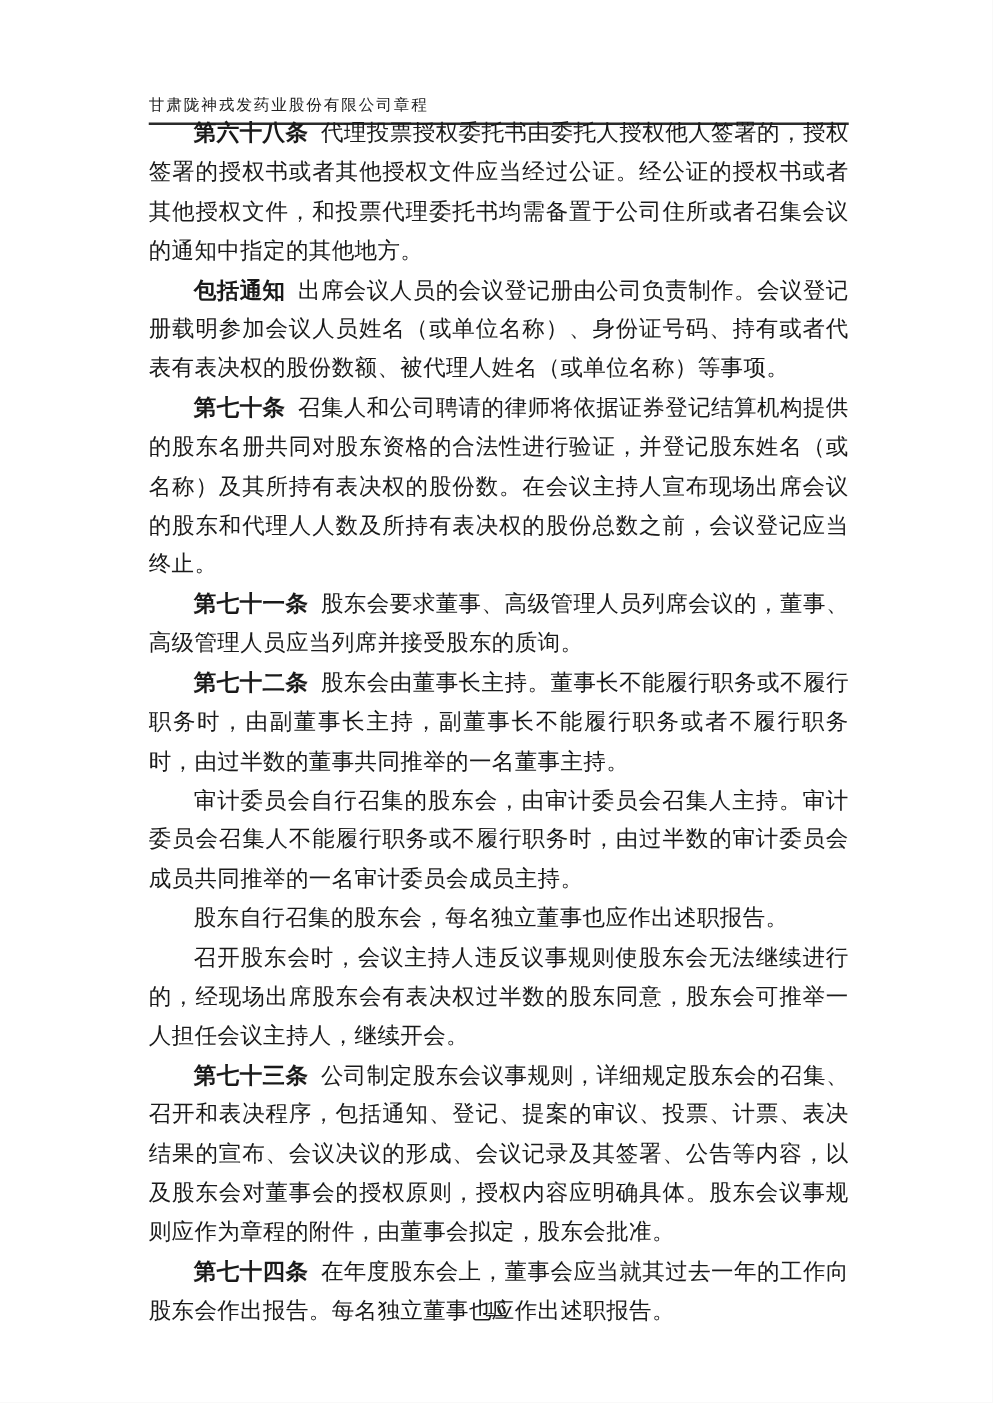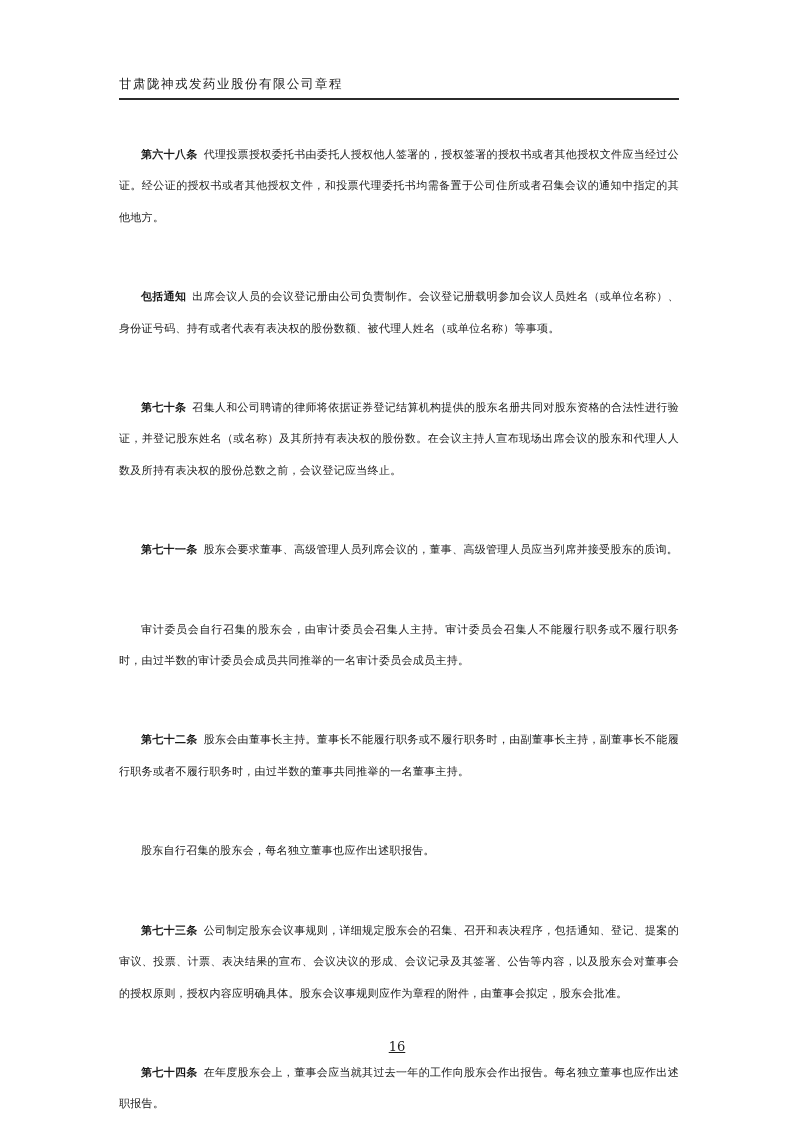--- a/index.html
+++ b/index.html
@@ -36,25 +36,24 @@
     border-bottom: 2px solid #2b2b2b;
   }
   .content {
     position: absolute;
     left: 119px;
     width: 560px;
     top: 91px;
     text-align: justify;
   }
   .para {
-    font-size: 11px;
+    font-size: 18px;
     line-height: 31.4px;
     text-indent: 2em;
     letter-spacing: 0.3px;
-    margin-top: 48px;
   }
   .para-label:not(:empty) {
     font-weight: bold;
     margin-right: 0.55em;
   }
   .footer {
     position: absolute;
     left: 0;
     width: 794px;
     top: 1036px;
@@ -79,26 +78,27 @@
   <div class="content">
 
     <p class="para"><span class="para-label">第六十八条</span><span class="para-text">代理投票授权委托书由委托人授权他人签署的，授权签署的授权书或者其他授权文件应当经过公证。经公证的授权书或者其他授权文件，和投票代理委托书均需备置于公司住所或者召集会议的通知中指定的其他地方。</span></p>
 
     <p class="para"><span class="para-label">包括通知</span><span class="para-text">出席会议人员的会议登记册由公司负责制作。会议登记册载明参加会议人员姓名（或单位名称）、身份证号码、持有或者代表有表决权的股份数额、被代理人姓名（或单位名称）等事项。</span></p>
 
     <p class="para"><span class="para-label">第七十条</span><span class="para-text">召集人和公司聘请的律师将依据证券登记结算机构提供的股东名册共同对股东资格的合法性进行验证，并登记股东姓名（或名称）及其所持有表决权的股份数。在会议主持人宣布现场出席会议的股东和代理人人数及所持有表决权的股份总数之前，会议登记应当终止。</span></p>
 
     <p class="para"><span class="para-label">第七十一条</span><span class="para-text">股东会要求董事、高级管理人员列席会议的，董事、高级管理人员应当列席并接受股东的质询。</span></p>
 
+    <p class="para"><span class="para-label">第七十二条</span><span class="para-text">股东会由董事长主持。董事长不能履行职务或不履行职务时，由副董事长主持，副董事长不能履行职务或者不履行职务时，由过半数的董事共同推举的一名董事主持。</span></p>
+
     <p class="para"><span class="para-label"></span><span class="para-text">审计委员会自行召集的股东会，由审计委员会召集人主持。审计委员会召集人不能履行职务或不履行职务时，由过半数的审计委员会成员共同推举的一名审计委员会成员主持。</span></p>
-
-    <p class="para"><span class="para-label">第七十二条</span><span class="para-text">股东会由董事长主持。董事长不能履行职务或不履行职务时，由副董事长主持，副董事长不能履行职务或者不履行职务时，由过半数的董事共同推举的一名董事主持。</span></p>
 
     <p class="para"><span class="para-label"></span><span class="para-text">股东自行召集的股东会，每名独立董事也应作出述职报告。</span></p>
 
+    <p class="para"><span class="para-label"></span><span class="para-text">召开股东会时，会议主持人违反议事规则使股东会无法继续进行的，经现场出席股东会有表决权过半数的股东同意，股东会可推举一人担任会议主持人，继续开会。</span></p>
 
     <p class="para"><span class="para-label">第七十三条</span><span class="para-text">公司制定股东会议事规则，详细规定股东会的召集、召开和表决程序，包括通知、登记、提案的审议、投票、计票、表决结果的宣布、会议决议的形成、会议记录及其签署、公告等内容，以及股东会对董事会的授权原则，授权内容应明确具体。股东会议事规则应作为章程的附件，由董事会拟定，股东会批准。</span></p>
 
     <p class="para"><span class="para-label">第七十四条</span><span class="para-text">在年度股东会上，董事会应当就其过去一年的工作向股东会作出报告。每名独立董事也应作出述职报告。</span></p>
 
   </div>
 
   <div class="footer">
     <span class="page-number">16</span>
   </div>

